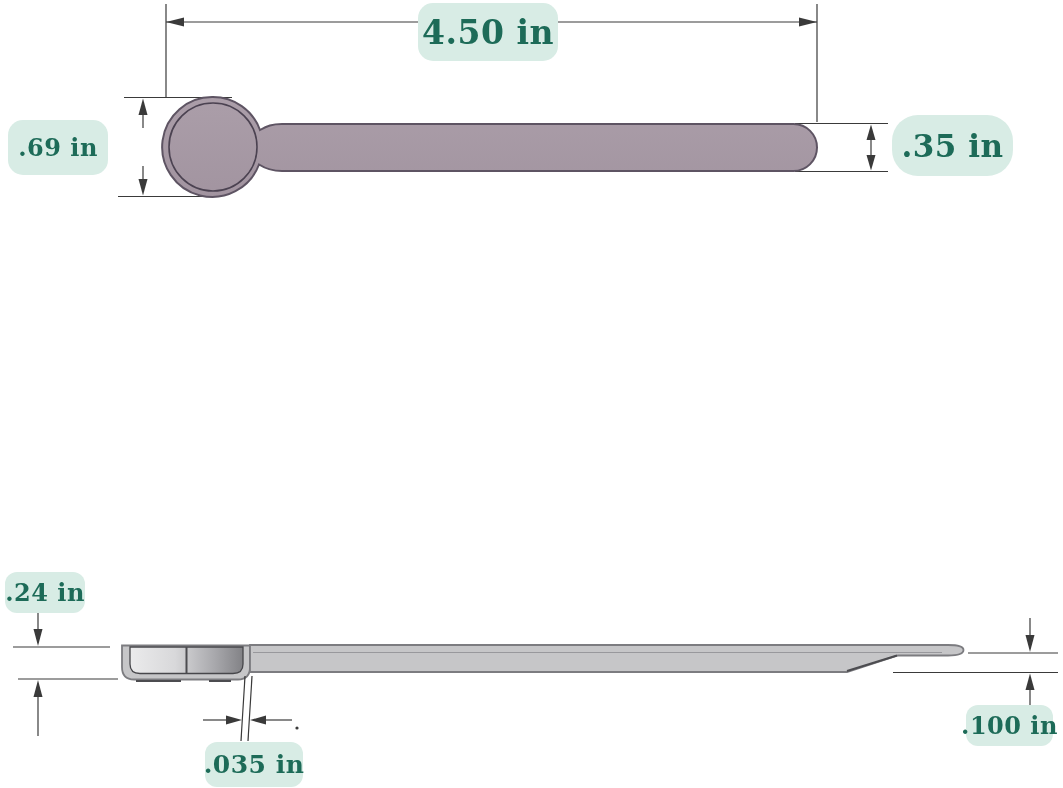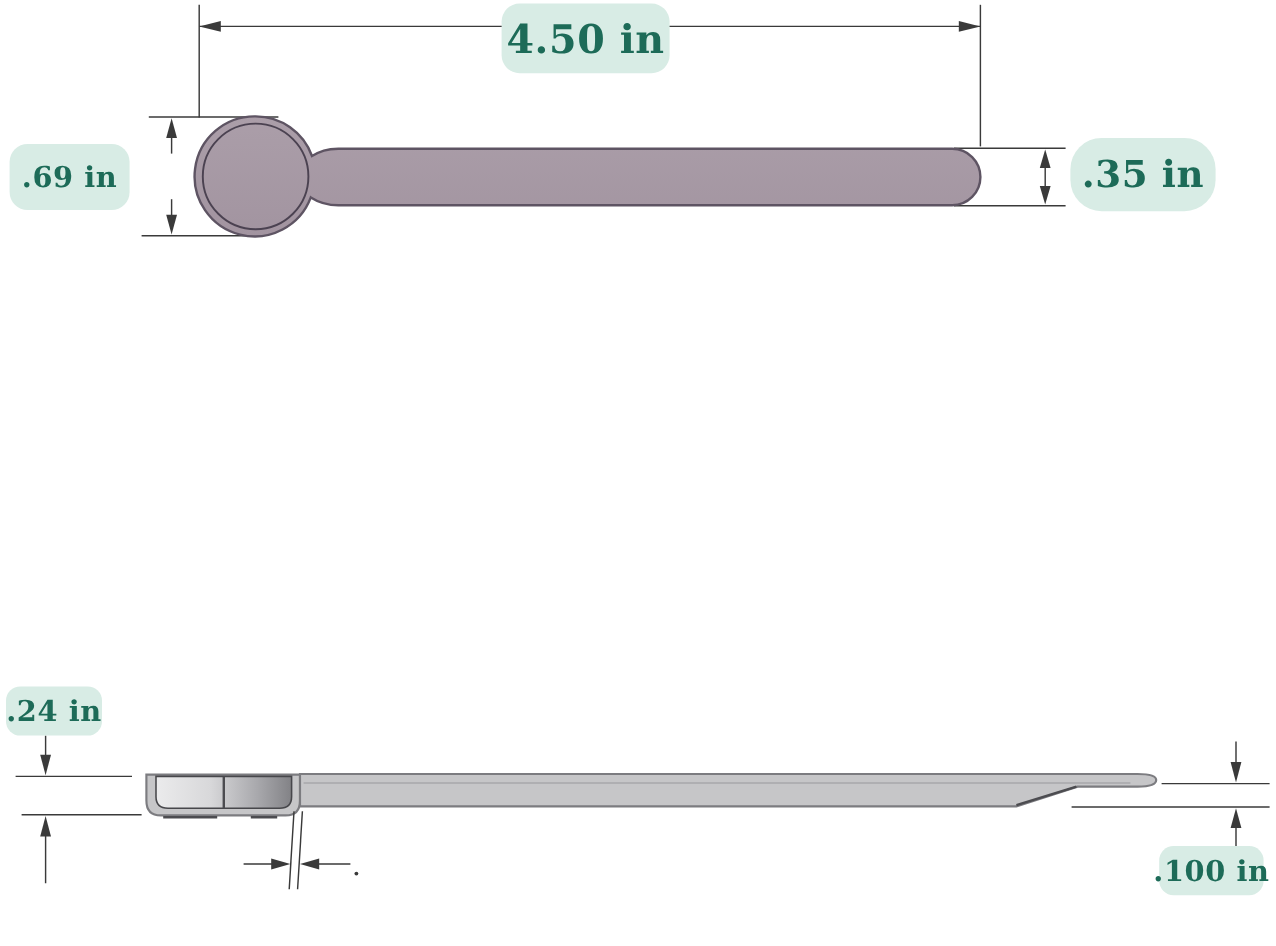--- a/index.html
+++ b/index.html
@@ -134,16 +134,17 @@
   </svg>
 
   <div class="dim-label" style="left:418px; top:3px;   width:140px; height:58px; font-size:33px;">4.50 in</div>
 
   <div class="dim-label" style="left:8px;   top:120px; width:100px; height:55px; font-size:24px;">.69 in</div>
 
   <div class="dim-label" style="left:892px; top:115px; width:121px; height:61px; font-size:31px;border-radius:26px;">.35 in</div>
 
   <div class="dim-label" style="left:5px;   top:572px; width:80px;  height:41px; font-size:24px; border-radius:12px;text-align:right;">.24 in</div>
 
+  <div class="dim-label" style="left:205px; top:742px; width:98px;  height:45px; font-size:25px; border-radius:12px;">.035 in</div>
 
   <div class="dim-label" style="left:966px; top:705px; width:87px;  height:41px; font-size:24px; border-radius:12px;text-align:center;">.100 in</div>
 
 </div>
 
 </body></html>

